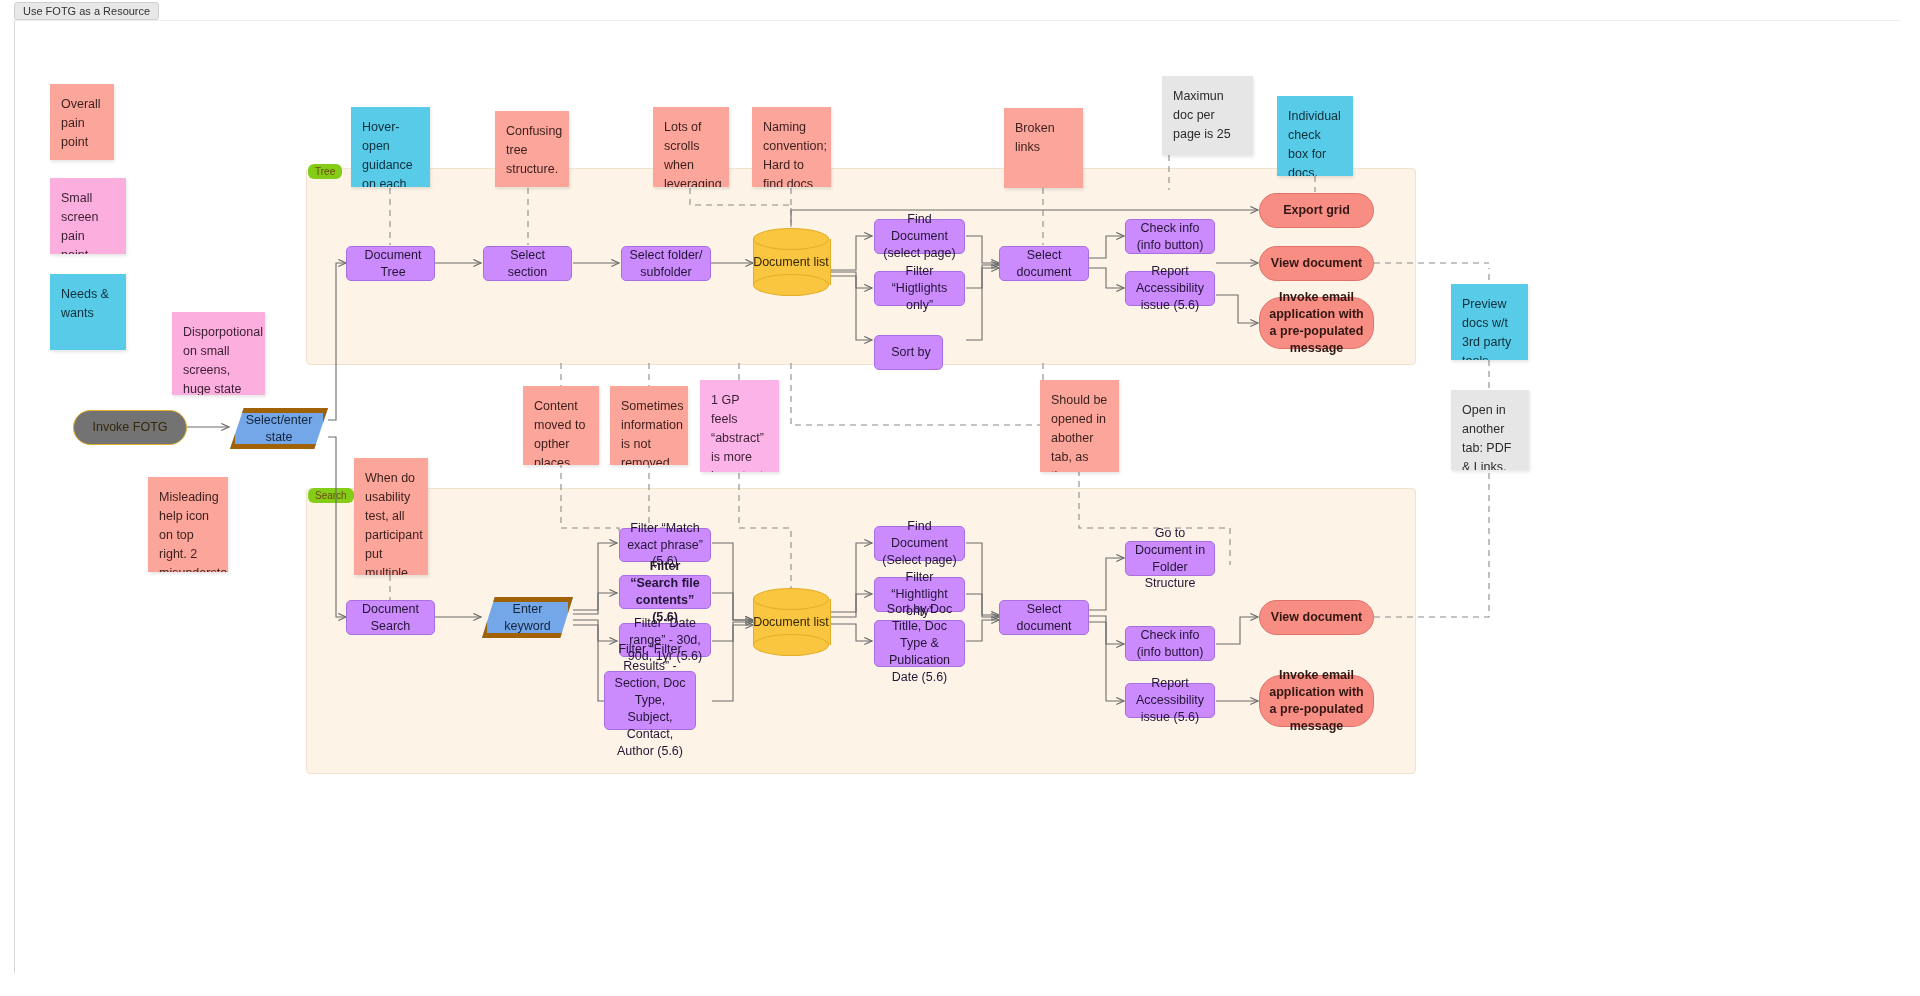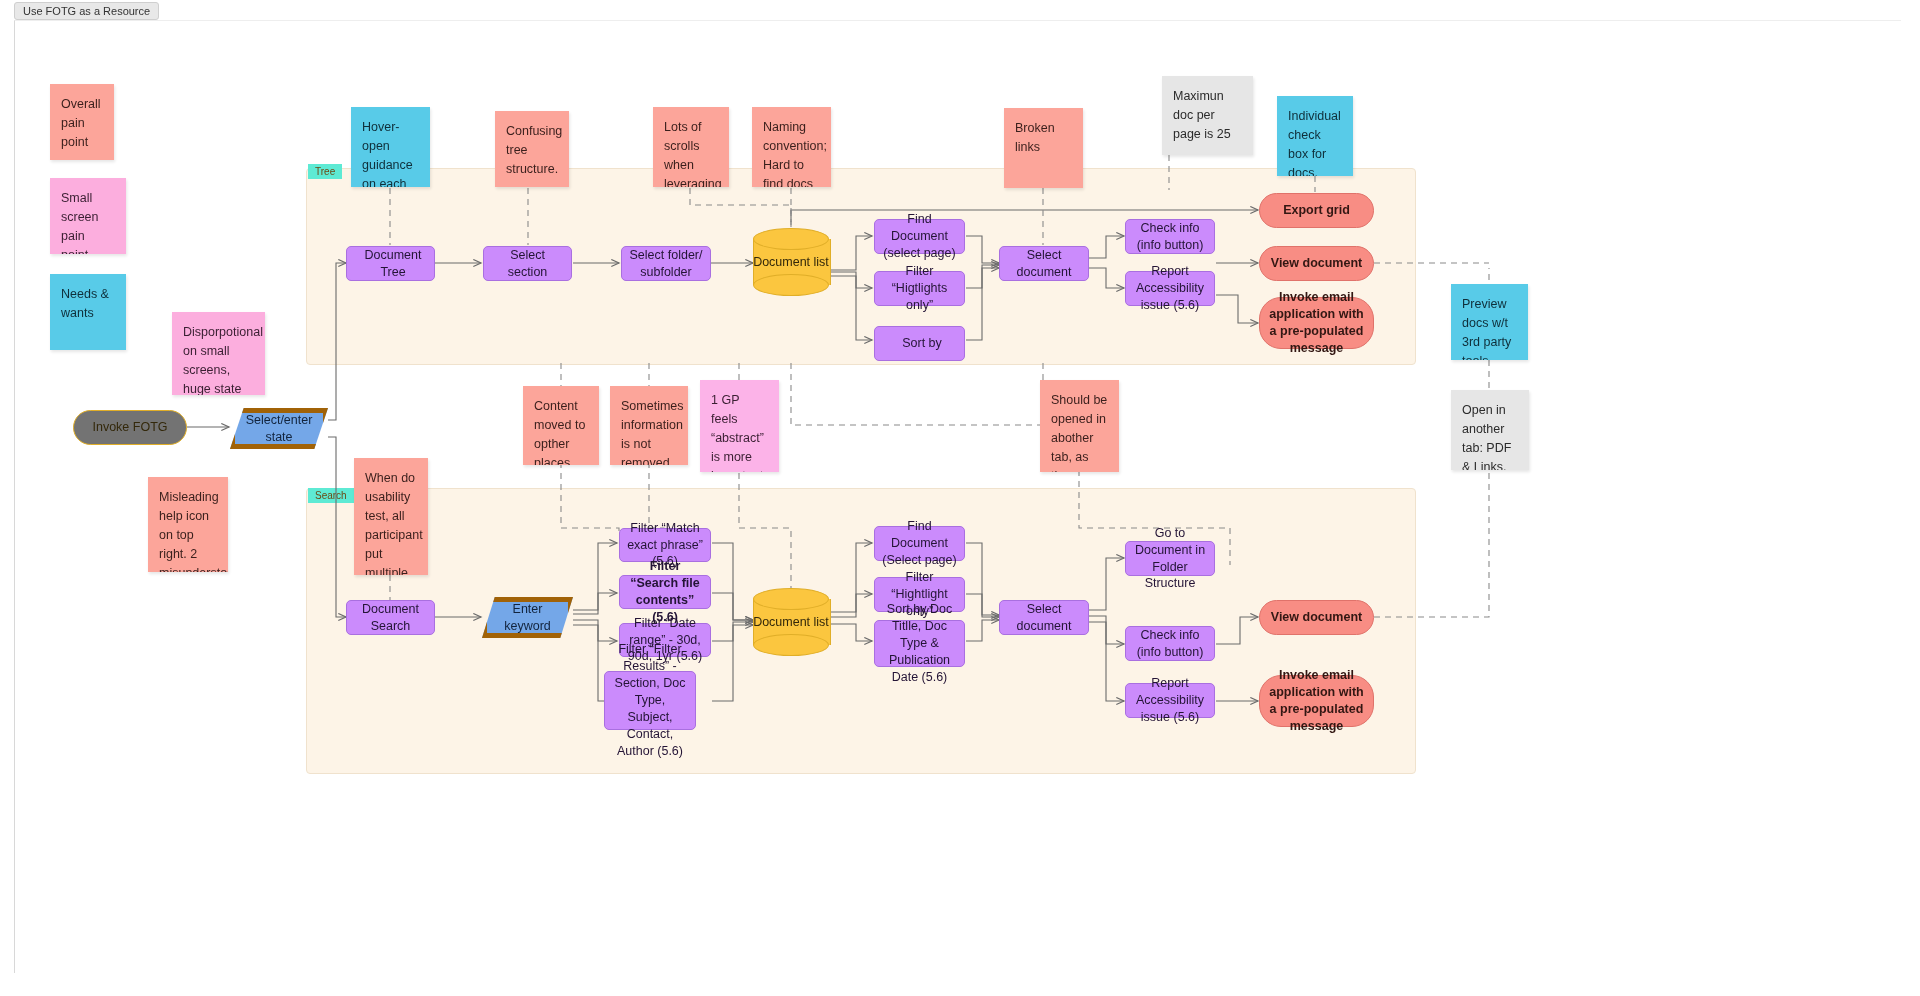--- a/index.html
+++ b/index.html
@@ -22,22 +22,22 @@
     background:#e8e8e8;border:1px solid #cfcfcf;border-radius:3px;
     font-size:11px;padding:2px 8px;color:#333;white-space:nowrap;
   }
   svg.wires{position:absolute;left:0;top:0;width:1920px;height:996px;pointer-events:none;}
 
   
   .lane{
     position:absolute;background:#fdf4e7;border:1px solid #f0e2cd;border-radius:4px;
   }
   .lane-badge{
-    position:absolute;background:#5eead4;color:#6b4a14;
-    font-size:10px;border-radius:0;padding:2px 7px;white-space:nowrap;
+    position:absolute;background:#84cc16;color:#6b4a14;
+    font-size:10px;border-radius:6px;padding:2px 7px;white-space:nowrap;
   }
 
   
   .note{
     position:absolute;
     font-size:12.5px;line-height:1.52;
     padding:11px 11px 8px 11px;
     box-sizing:border-box;
     box-shadow:1px 2px 3px rgba(0,0,0,0.10);
     white-space:pre-line;
@@ -230,21 +230,21 @@
   <div class="db" style="left:753px;top:228px;width:76px;height:68px;">
     <div class="body"></div>
     <div class="bot"></div>
     <div class="top"></div>
     <div class="lbl">Document list</div>
   </div>
 
   <div class="node proc" style="left:874px;top:219px;width:91px;height:35px;">Find Document
 (select page)</div>
   <div class="node proc" style="left:874px;top:271px;width:91px;height:35px;">Filter “Higtlights only”</div>
-  <div class="node proc" style="left:874px;top:326px;width:91px;height:35px;padding-left:12px;">Sort by</div>
+  <div class="node proc" style="left:874px;top:335px;width:69px;height:35px;padding-left:12px;">Sort by</div>
 
   <div class="node proc" style="left:999px;top:246px;width:90px;height:35px;">Select document</div>
 
   <div class="node proc" style="left:1125px;top:219px;width:90px;height:35px;">Check info (info button)</div>
   <div class="node proc" style="left:1125px;top:271px;width:90px;height:35px;">Report Accessibility issue (5.6)</div>
 
   <div class="node term" style="left:1259px;top:193px;width:115px;height:35px;">Export grid</div>
   <div class="node term" style="left:1259px;top:246px;width:115px;height:35px;">View document</div>
   <div class="node term" style="left:1259px;top:297px;width:115px;height:52px;">Invoke email application with a pre-populated message</div>
 

